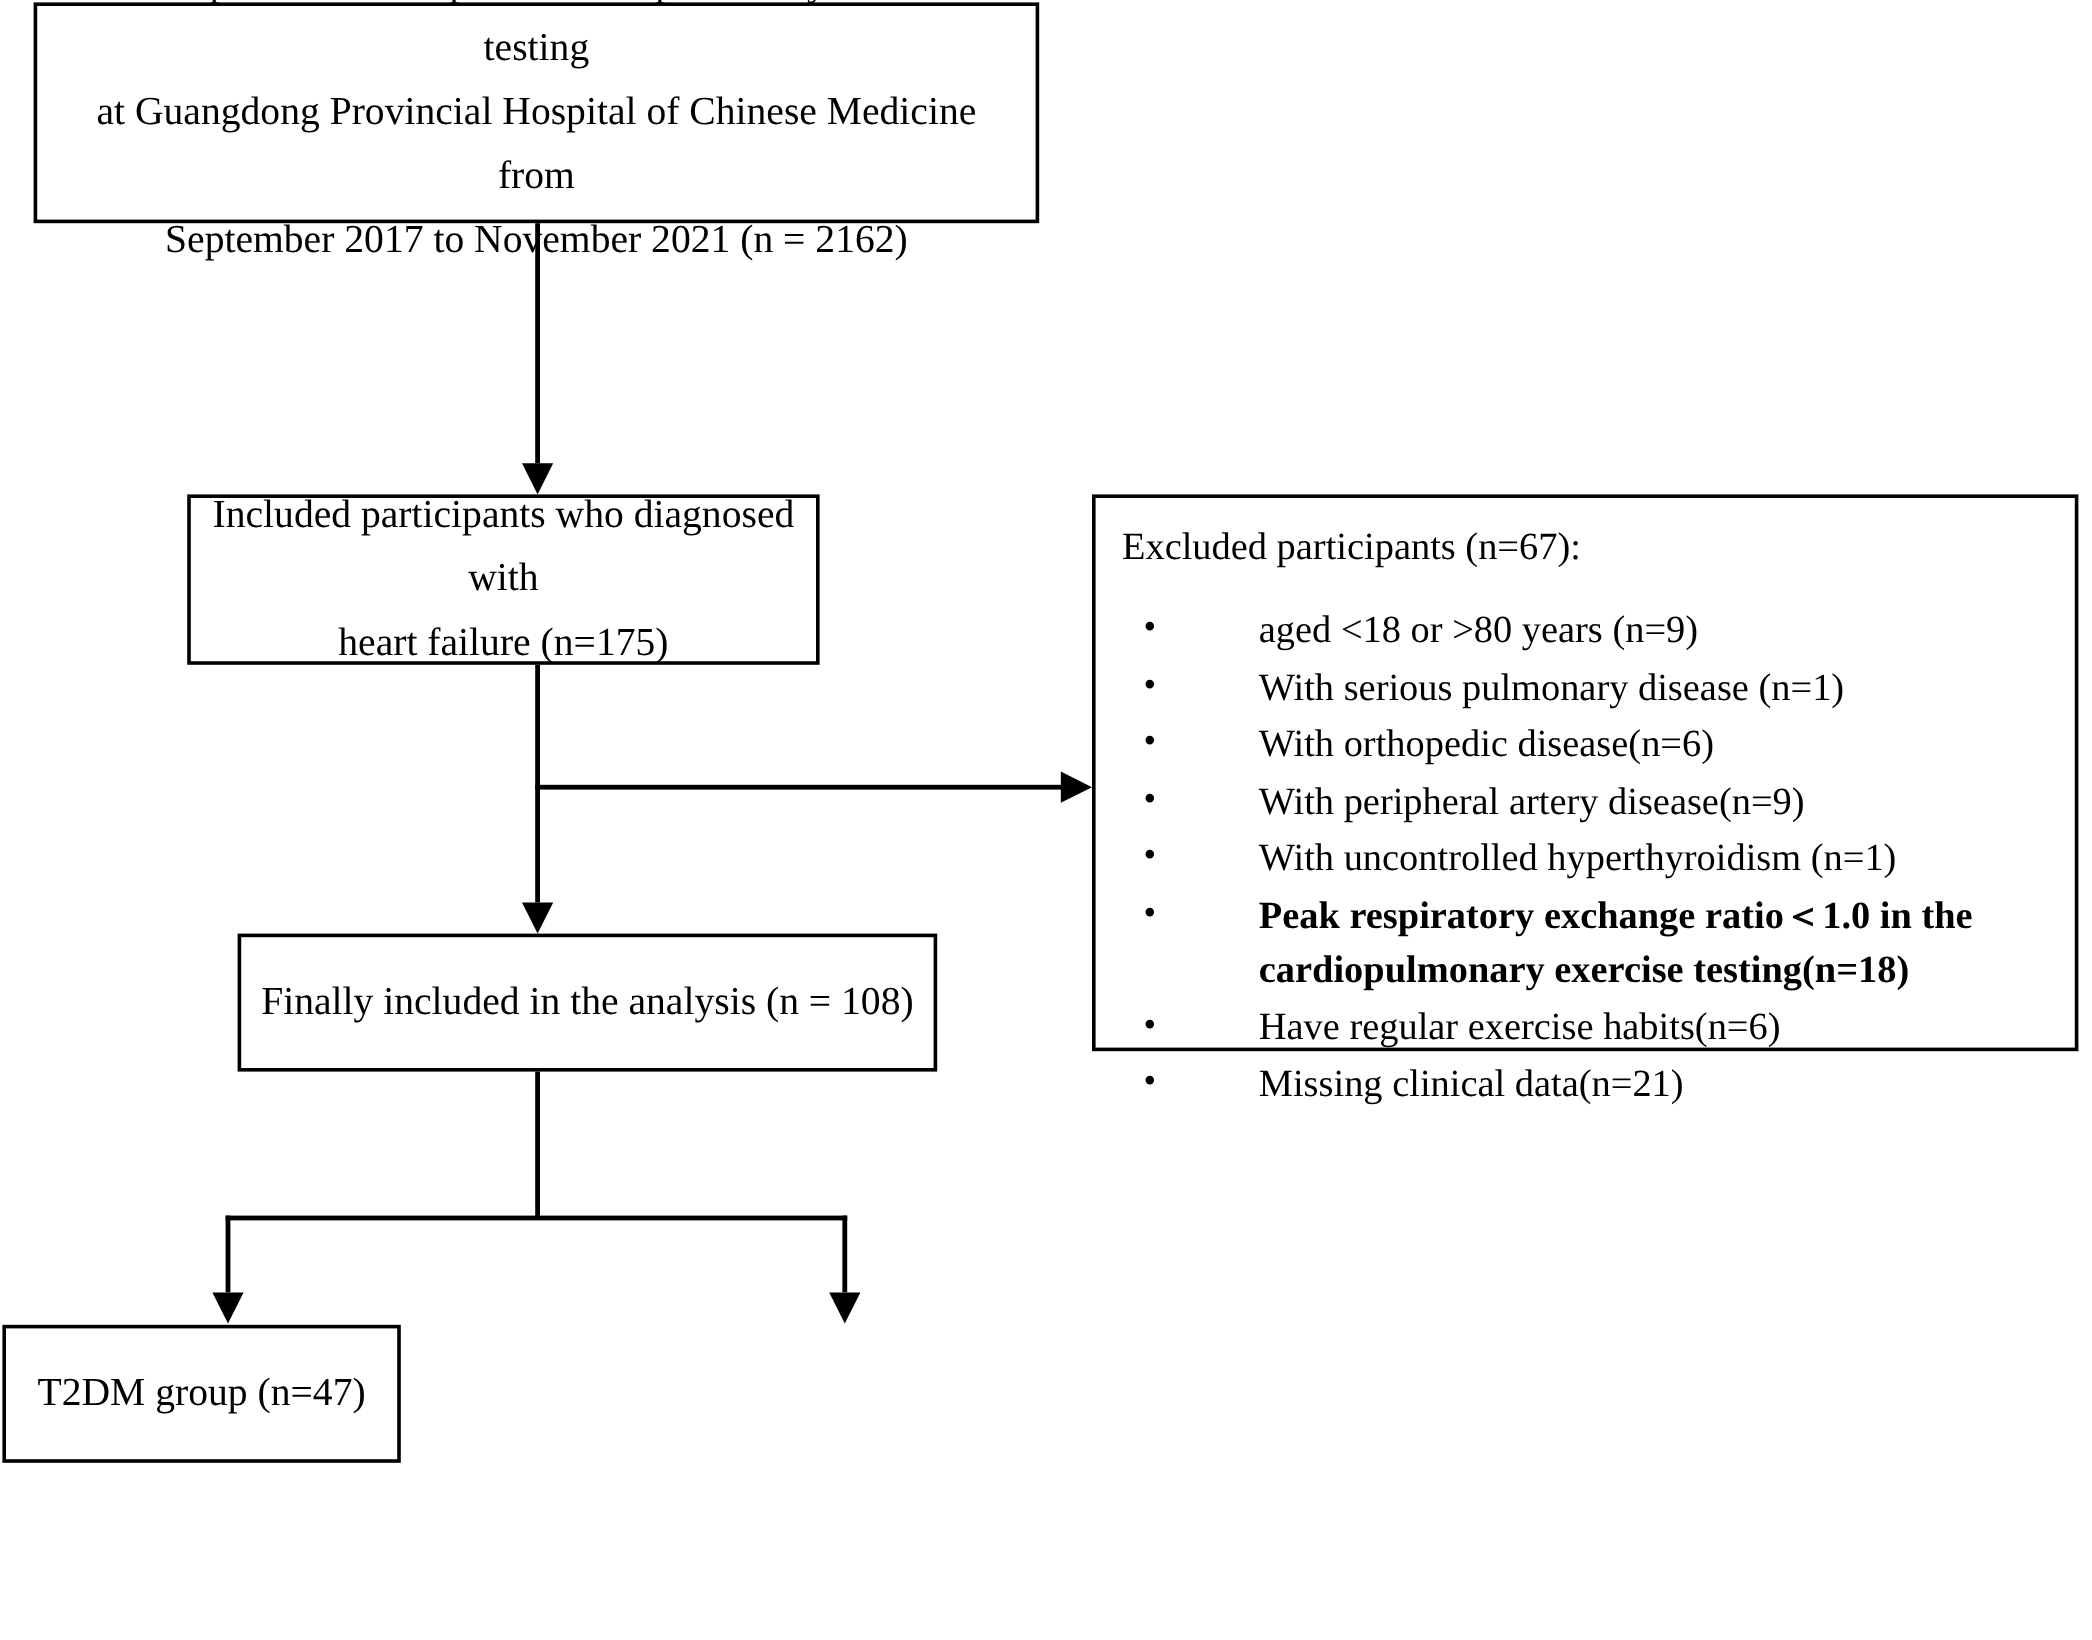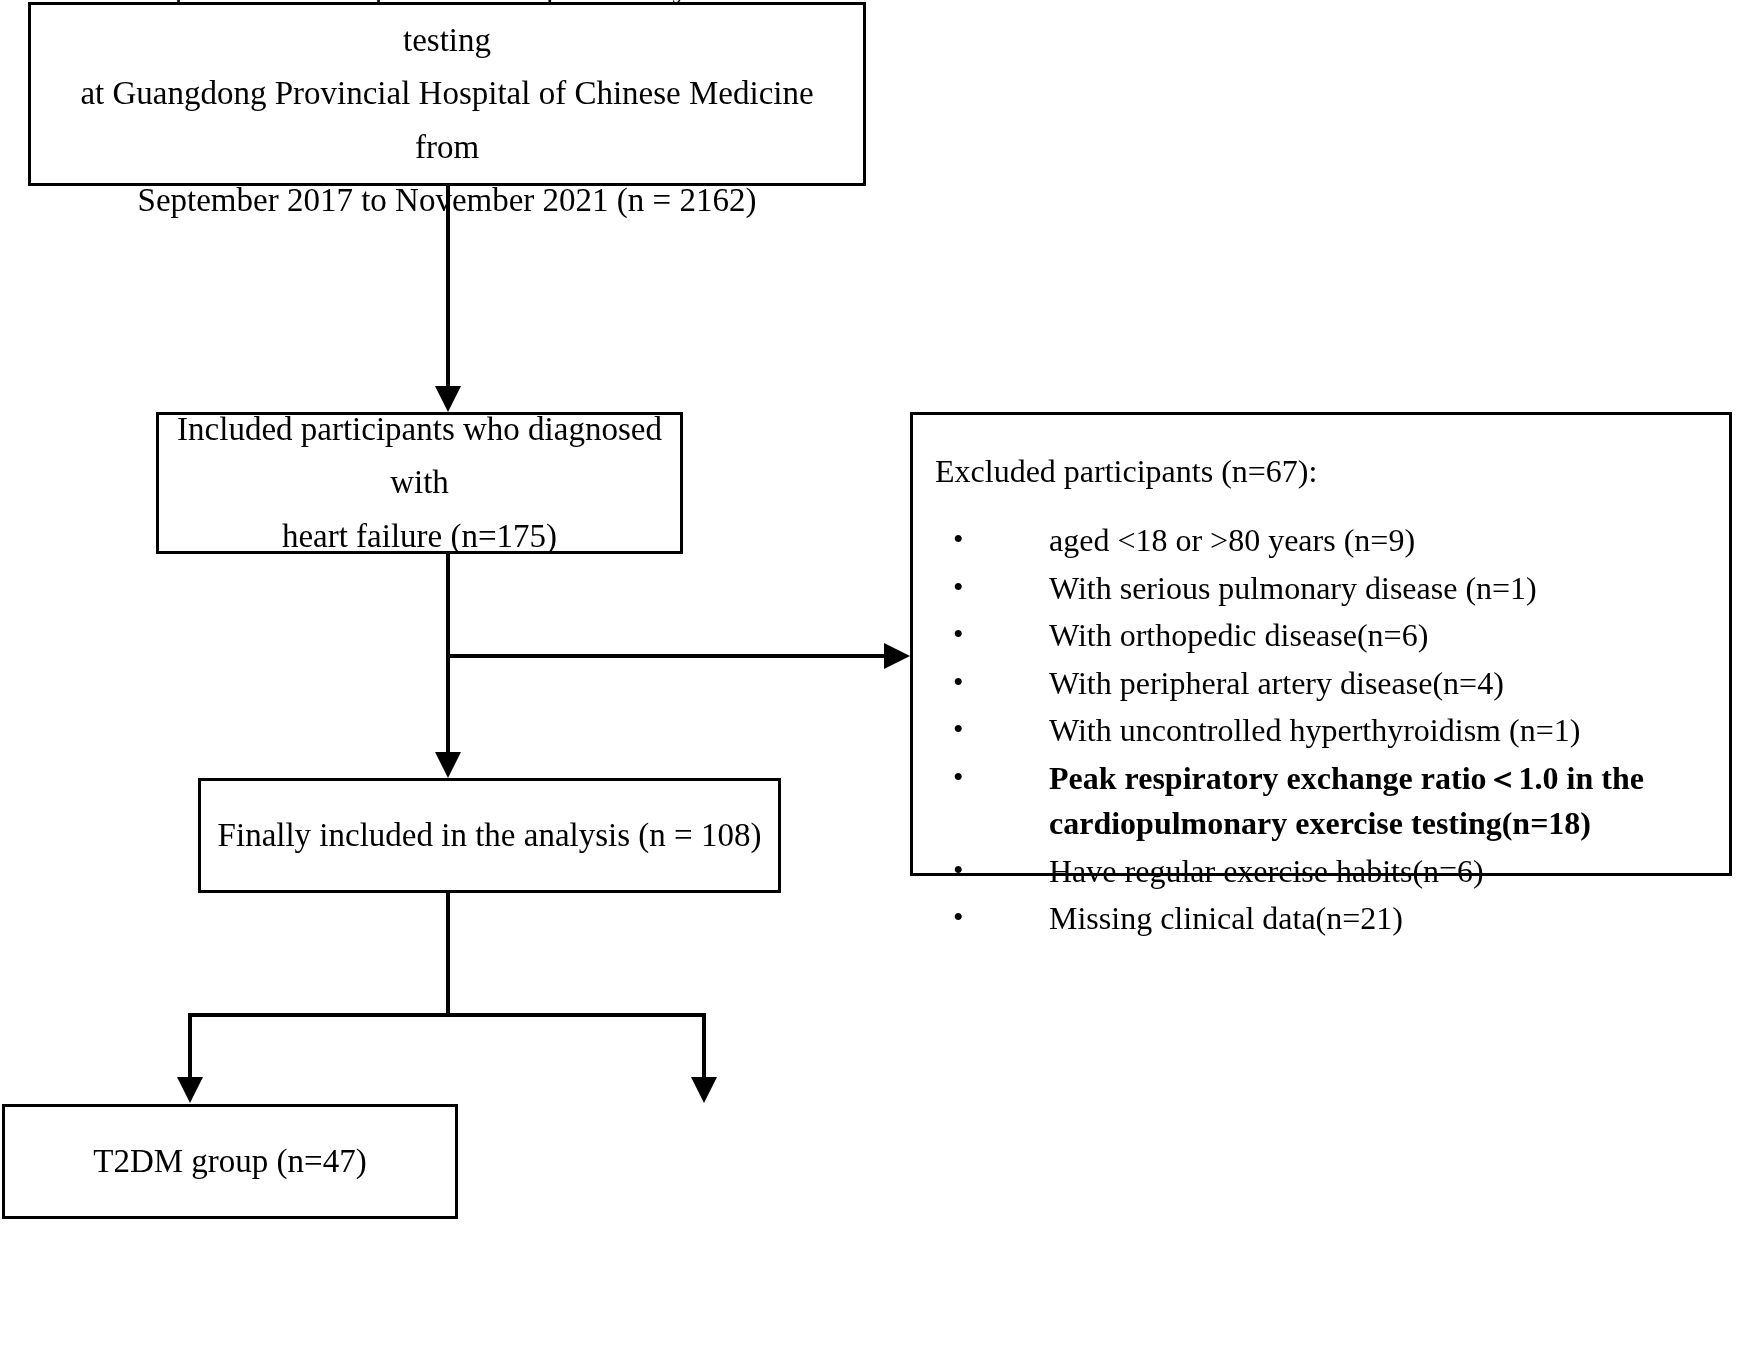--- a/index.html
+++ b/index.html
@@ -49,21 +49,21 @@
     font-size: 33px;
   }
   #box-final {
     left: 156px; top: 778px;
     width: 583px; height: 115px;
     font-size: 33px;
     margin-left: 42px;
   }
   #box-t2dm {
     left: 2px;   top: 1104px;
-    width: 456px; height: 115px;
+    width: 332px; height: 115px;
     font-size: 33px;
   }
   #box-nont2dm {
     left: 518px; top: 1104px;
     width: 376px; height: 115px;
     font-size: 33px;
   }
 
   
   #box-excluded {
@@ -72,21 +72,21 @@
     width: 822px; height: 464px;
     box-sizing: border-box;
     border: 3px solid #000000;
     background: #ffffff;
     padding: 18px 14px 10px 22px;
     font-size: 32px;
     line-height: 1.42;
   }
   #excluded-title {
     display: block;
-    margin: 16px 0 24px 0;
+    margin: 0 0 24px 0;
   }
   #excluded-list {
     list-style: none;
     margin: 0;
     padding: 0;
   }
   #excluded-list li {
     position: relative;
     padding-left: 72px;
     margin: 0 0 2px 0;
@@ -164,21 +164,21 @@
       <li>
         <span class="bullet">•</span>
         <span class="li-text">With serious pulmonary disease (n=1)</span>
       </li>
       <li>
         <span class="bullet">•</span>
         <span class="li-text">With orthopedic disease(n=6)</span>
       </li>
       <li>
         <span class="bullet">•</span>
-        <span class="li-text">With peripheral artery disease(n=4)</span>
+        <span class="li-text">With peripheral artery disease(n=9)</span>
       </li>
       <li>
         <span class="bullet">•</span>
         <span class="li-text">With uncontrolled hyperthyroidism (n=1)</span>
       </li>
       <li>
         <span class="bullet">•</span>
         <span class="li-text" style="white-space:pre-line;font-weight:bold;">Peak respiratory exchange ratio＜1.0 in the
 cardiopulmonary exercise testing(n=18)</span>
       </li>

